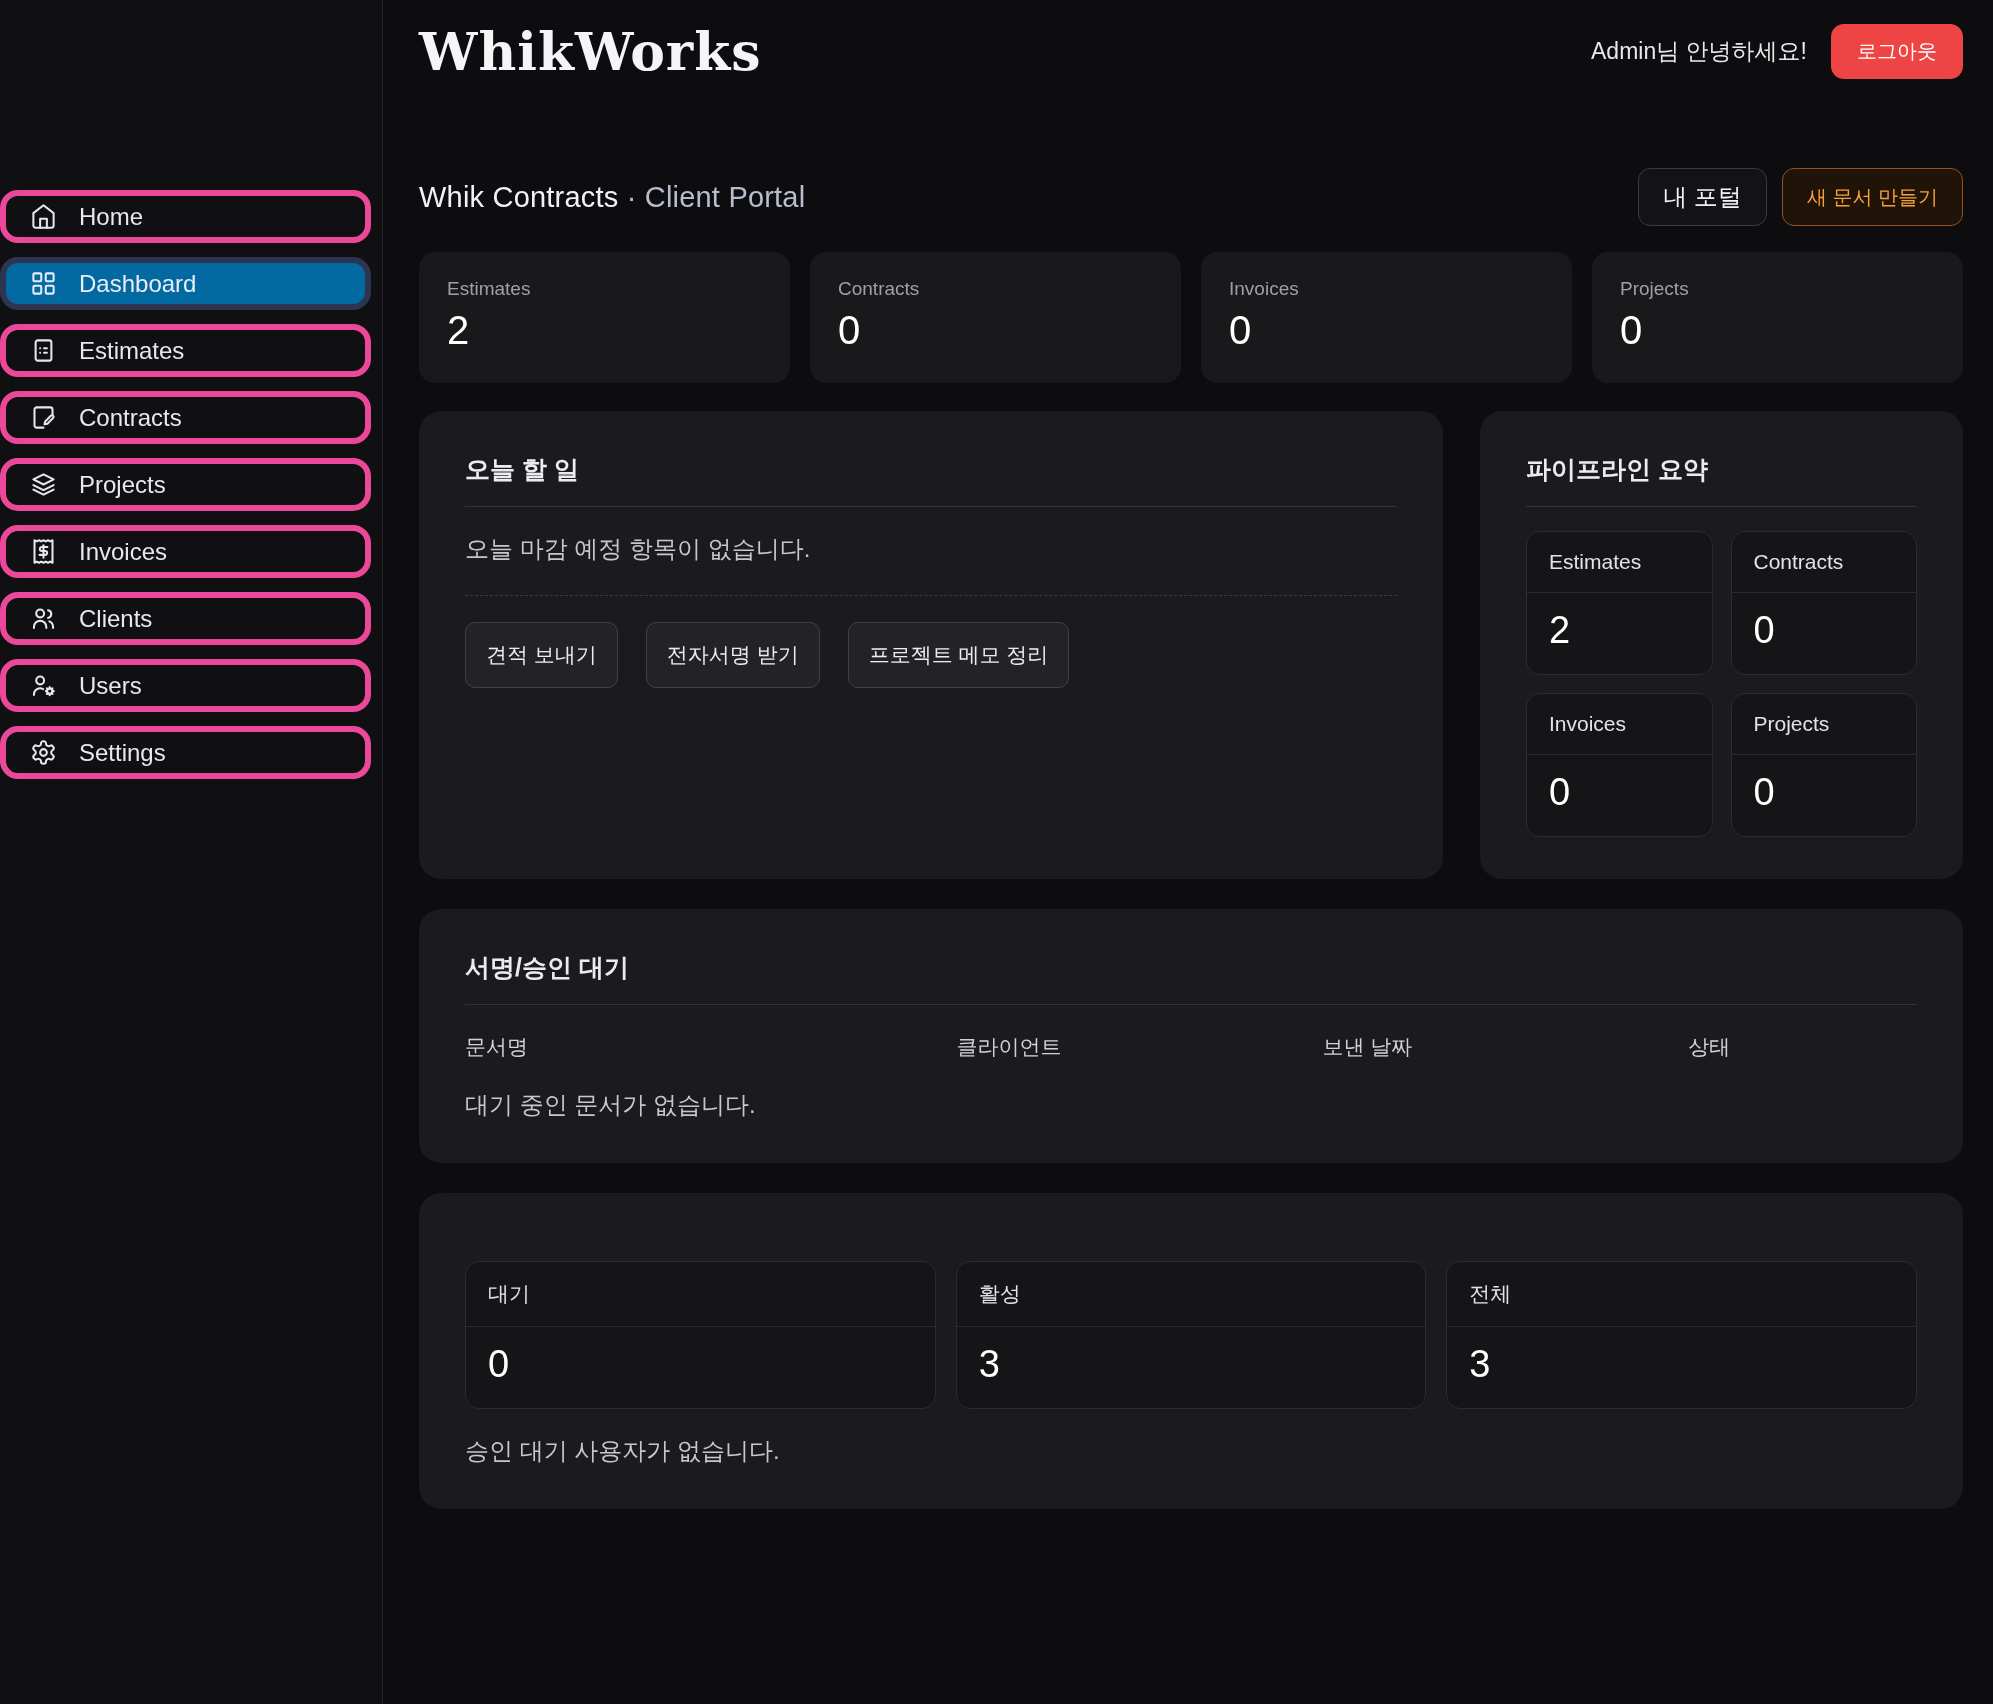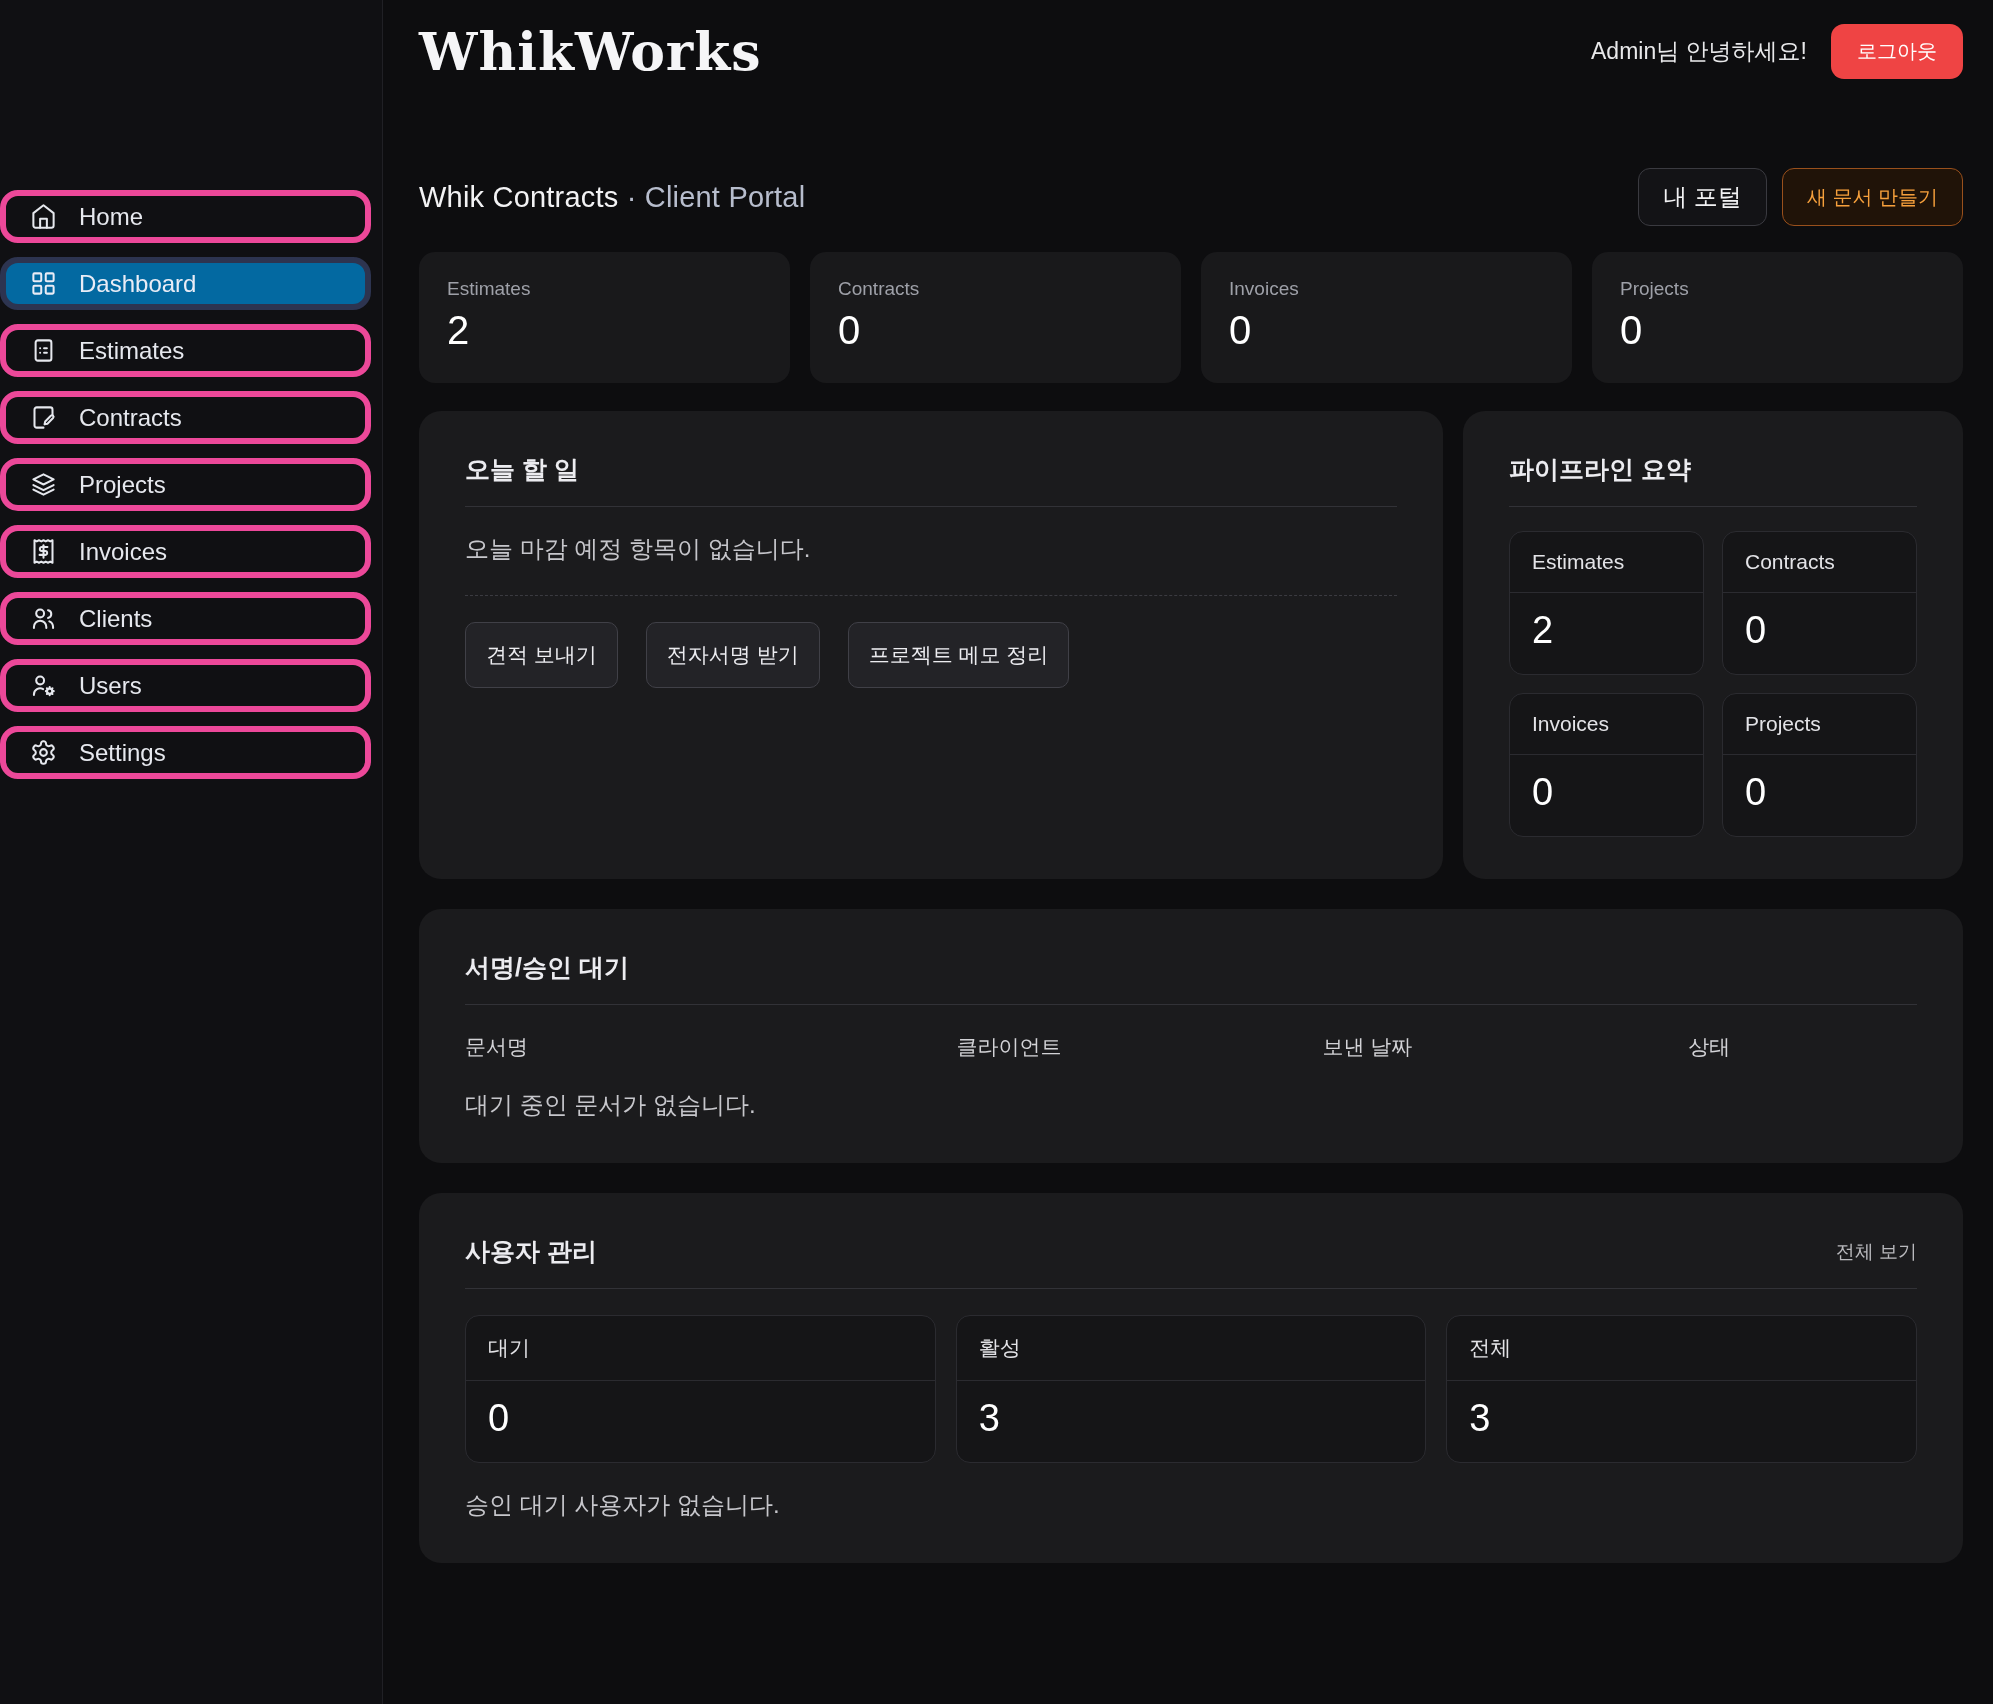--- a/index.html
+++ b/index.html
@@ -37,21 +37,21 @@
   .btn-accent { background:#201308; border:1px solid #99501c; color:#f6a03c;
                 font-size:20px; padding:12px 24px; border-radius:12px; cursor:pointer; font-family:inherit; }
 
   
   .stats-row { margin-top:26px; display:grid; grid-template-columns:repeat(4,1fr); gap:20px; }
   .stat-card { background:#19191b; border-radius:16px; padding:26px 28px 30px; min-height:122px; }
   .stat-label { font-size:19px; color:#9ea0a8; }
   .stat-value { font-size:40px; color:#ffffff; margin-top:8px; font-weight:400; }
 
   
-  .panels-row { margin-top:28px; display:grid; grid-template-columns:1024px 1fr; gap:20px; align-items:stretch; }
+  .panels-row { margin-top:28px; display:grid; grid-template-columns:1024px 1fr; gap:37px; align-items:stretch; }
   .panel { background:#1b1b1d; border-radius:22px; padding:42px 46px; }
   .panel-title { font-size:25px; font-weight:600; color:#ececf0; padding-bottom:20px;
                  border-bottom:1px solid #323237; }
   .panel-today { min-height:455px; }
   .empty-text { font-size:24px; color:#c6c6cb; margin-top:26px; }
   .dashed-sep { border:none; border-top:1px dashed #3b3b41; margin:30px 0 0; }
   .quick-actions { display:flex; gap:28px; margin-top:26px; }
   .qa-btn { background:#232327; border:1px solid #404047; border-radius:10px;
             color:#ececf0; font-size:21px; padding:18px 20px; cursor:pointer; font-family:inherit; }
 
@@ -246,24 +246,20 @@
       <div class="table-head">
         <div>문서명</div>
         <div>클라이언트</div>
         <div>보낸 날짜</div>
         <div>상태</div>
       </div>
       <p class="table-empty">대기 중인 문서가 없습니다.</p>
     </section>
 
     <section class="panel panel-wide">
-      <div class="panel-title-row">
-        <h2 class="panel-title">사용자 관리</h2>
-        <button class="view-all">전체 보기</button>
-      </div>
       <div class="mini-grid-3">
         <div class="mini-card">
           <div class="mini-label">대기</div>
           <div class="mini-value">0</div>
         </div>
         <div class="mini-card">
           <div class="mini-label">활성</div>
           <div class="mini-value">3</div>
         </div>
         <div class="mini-card">

